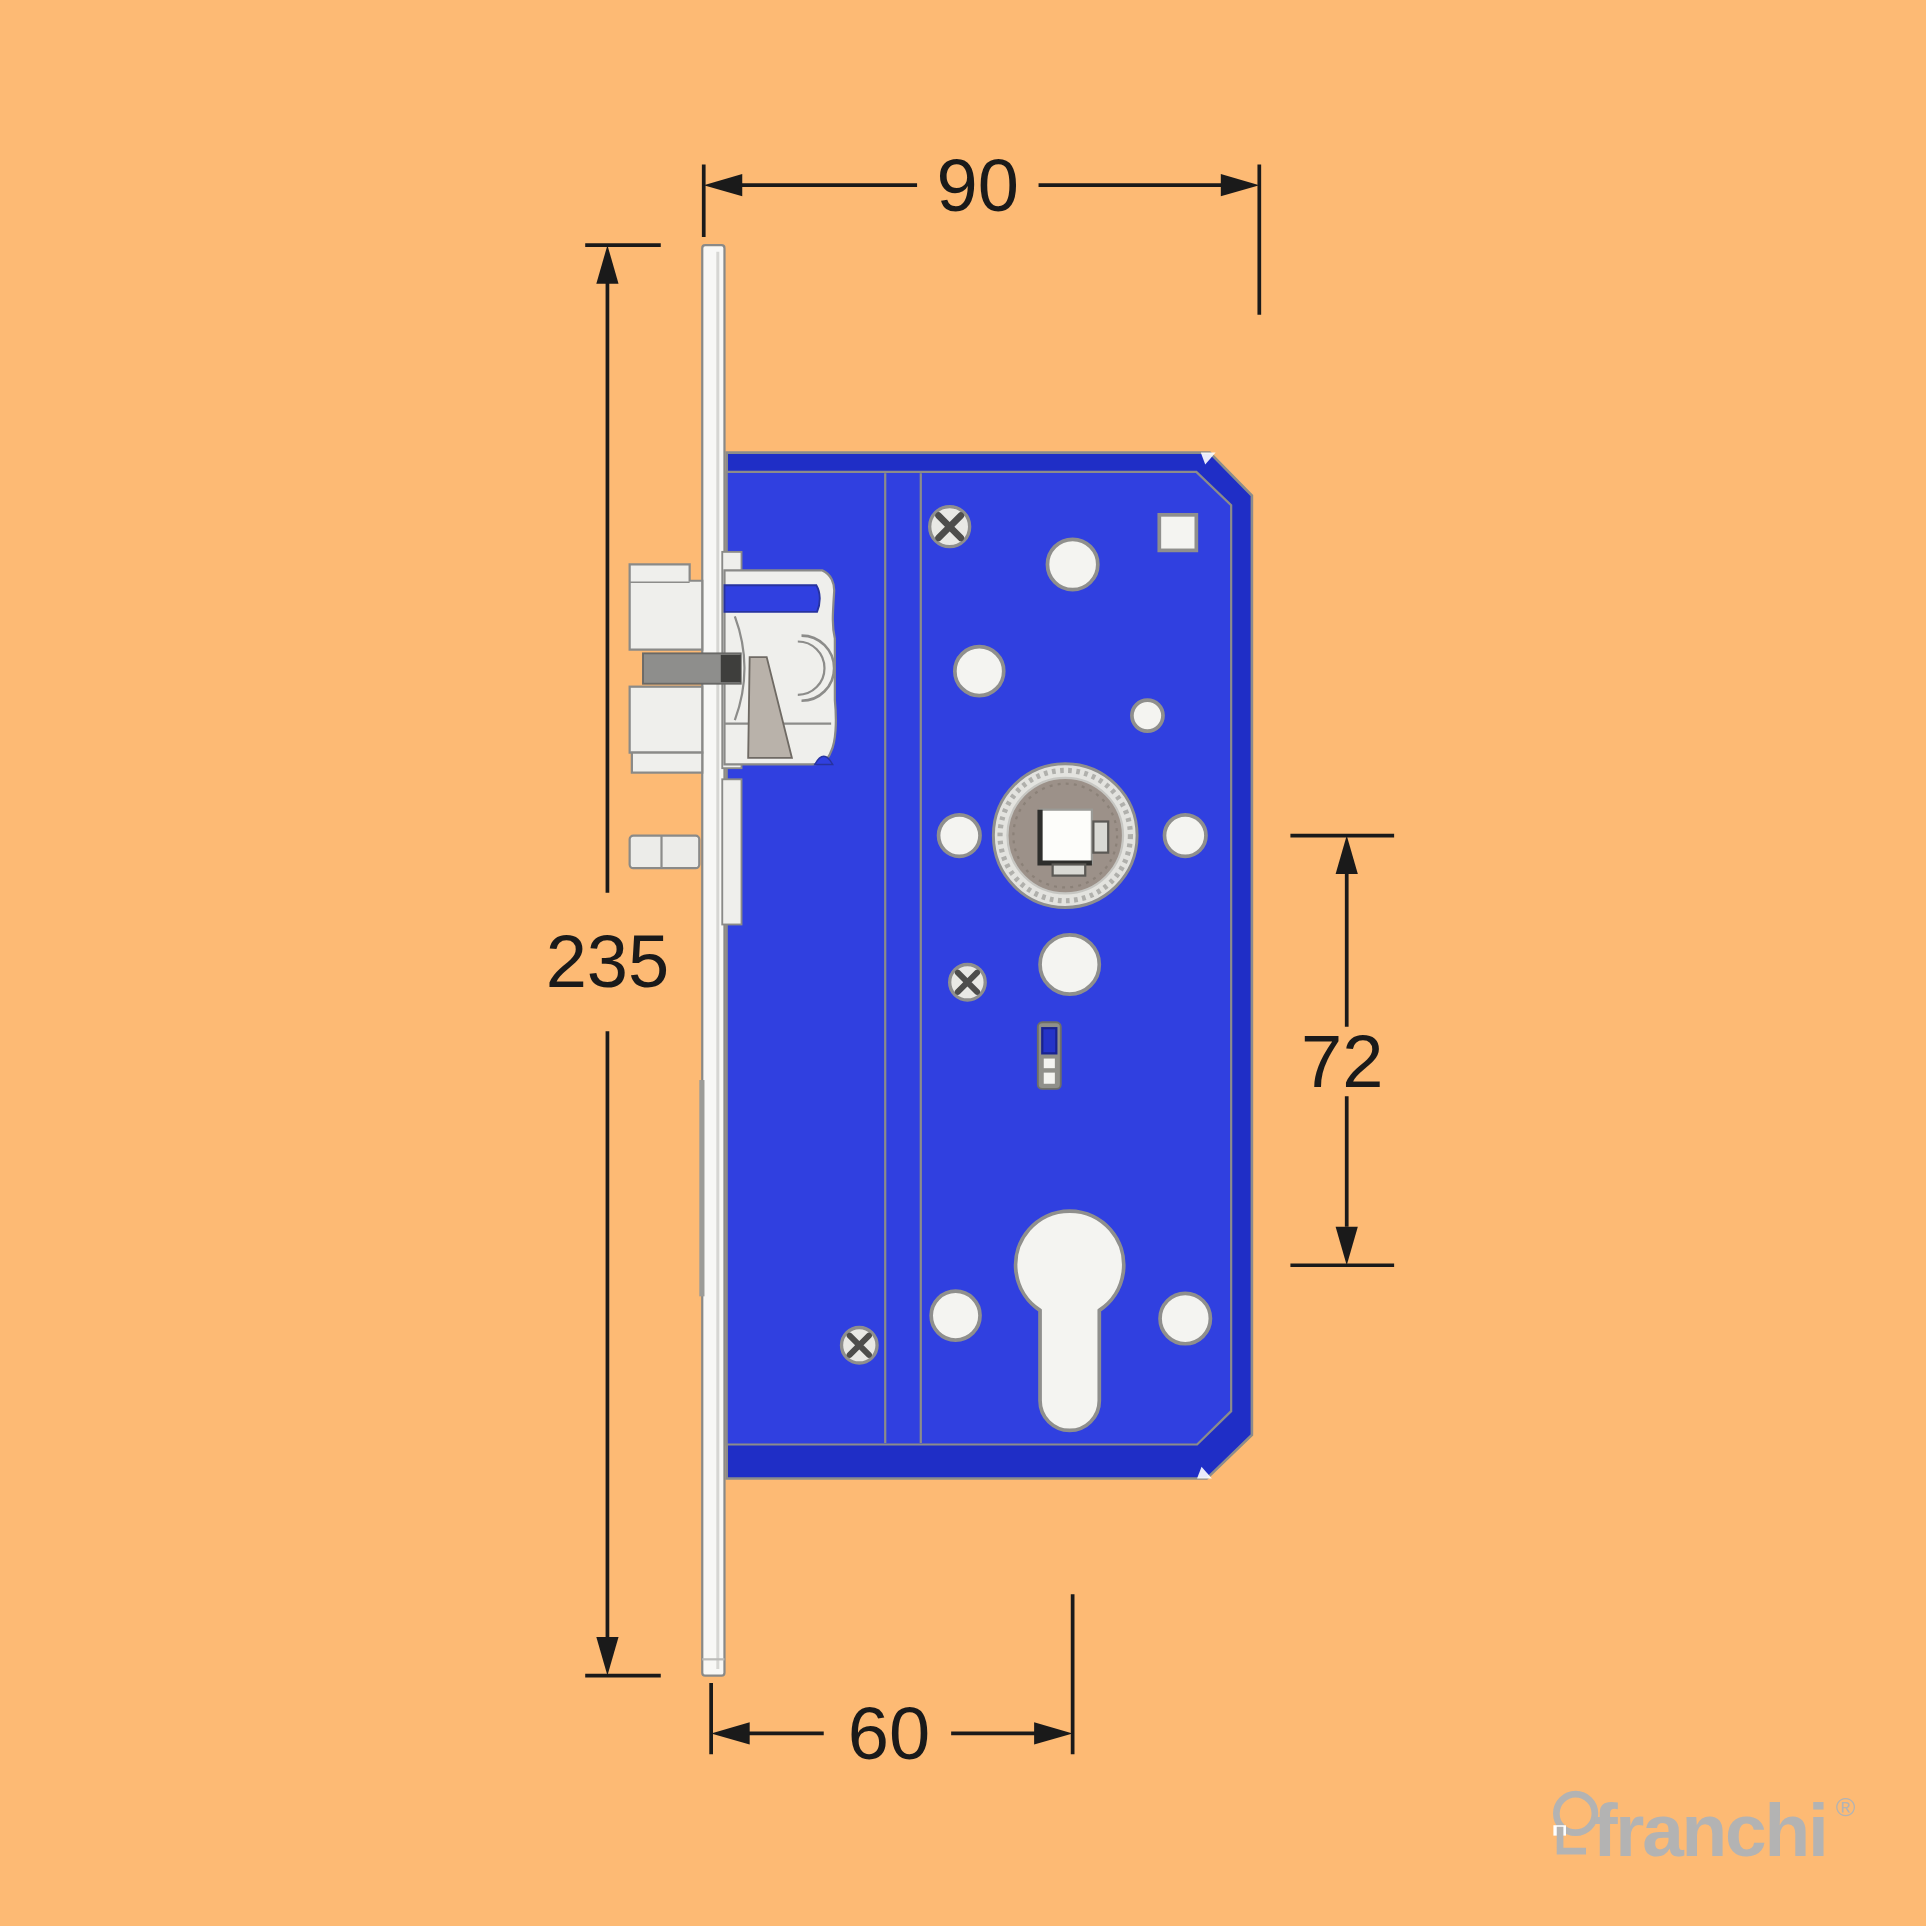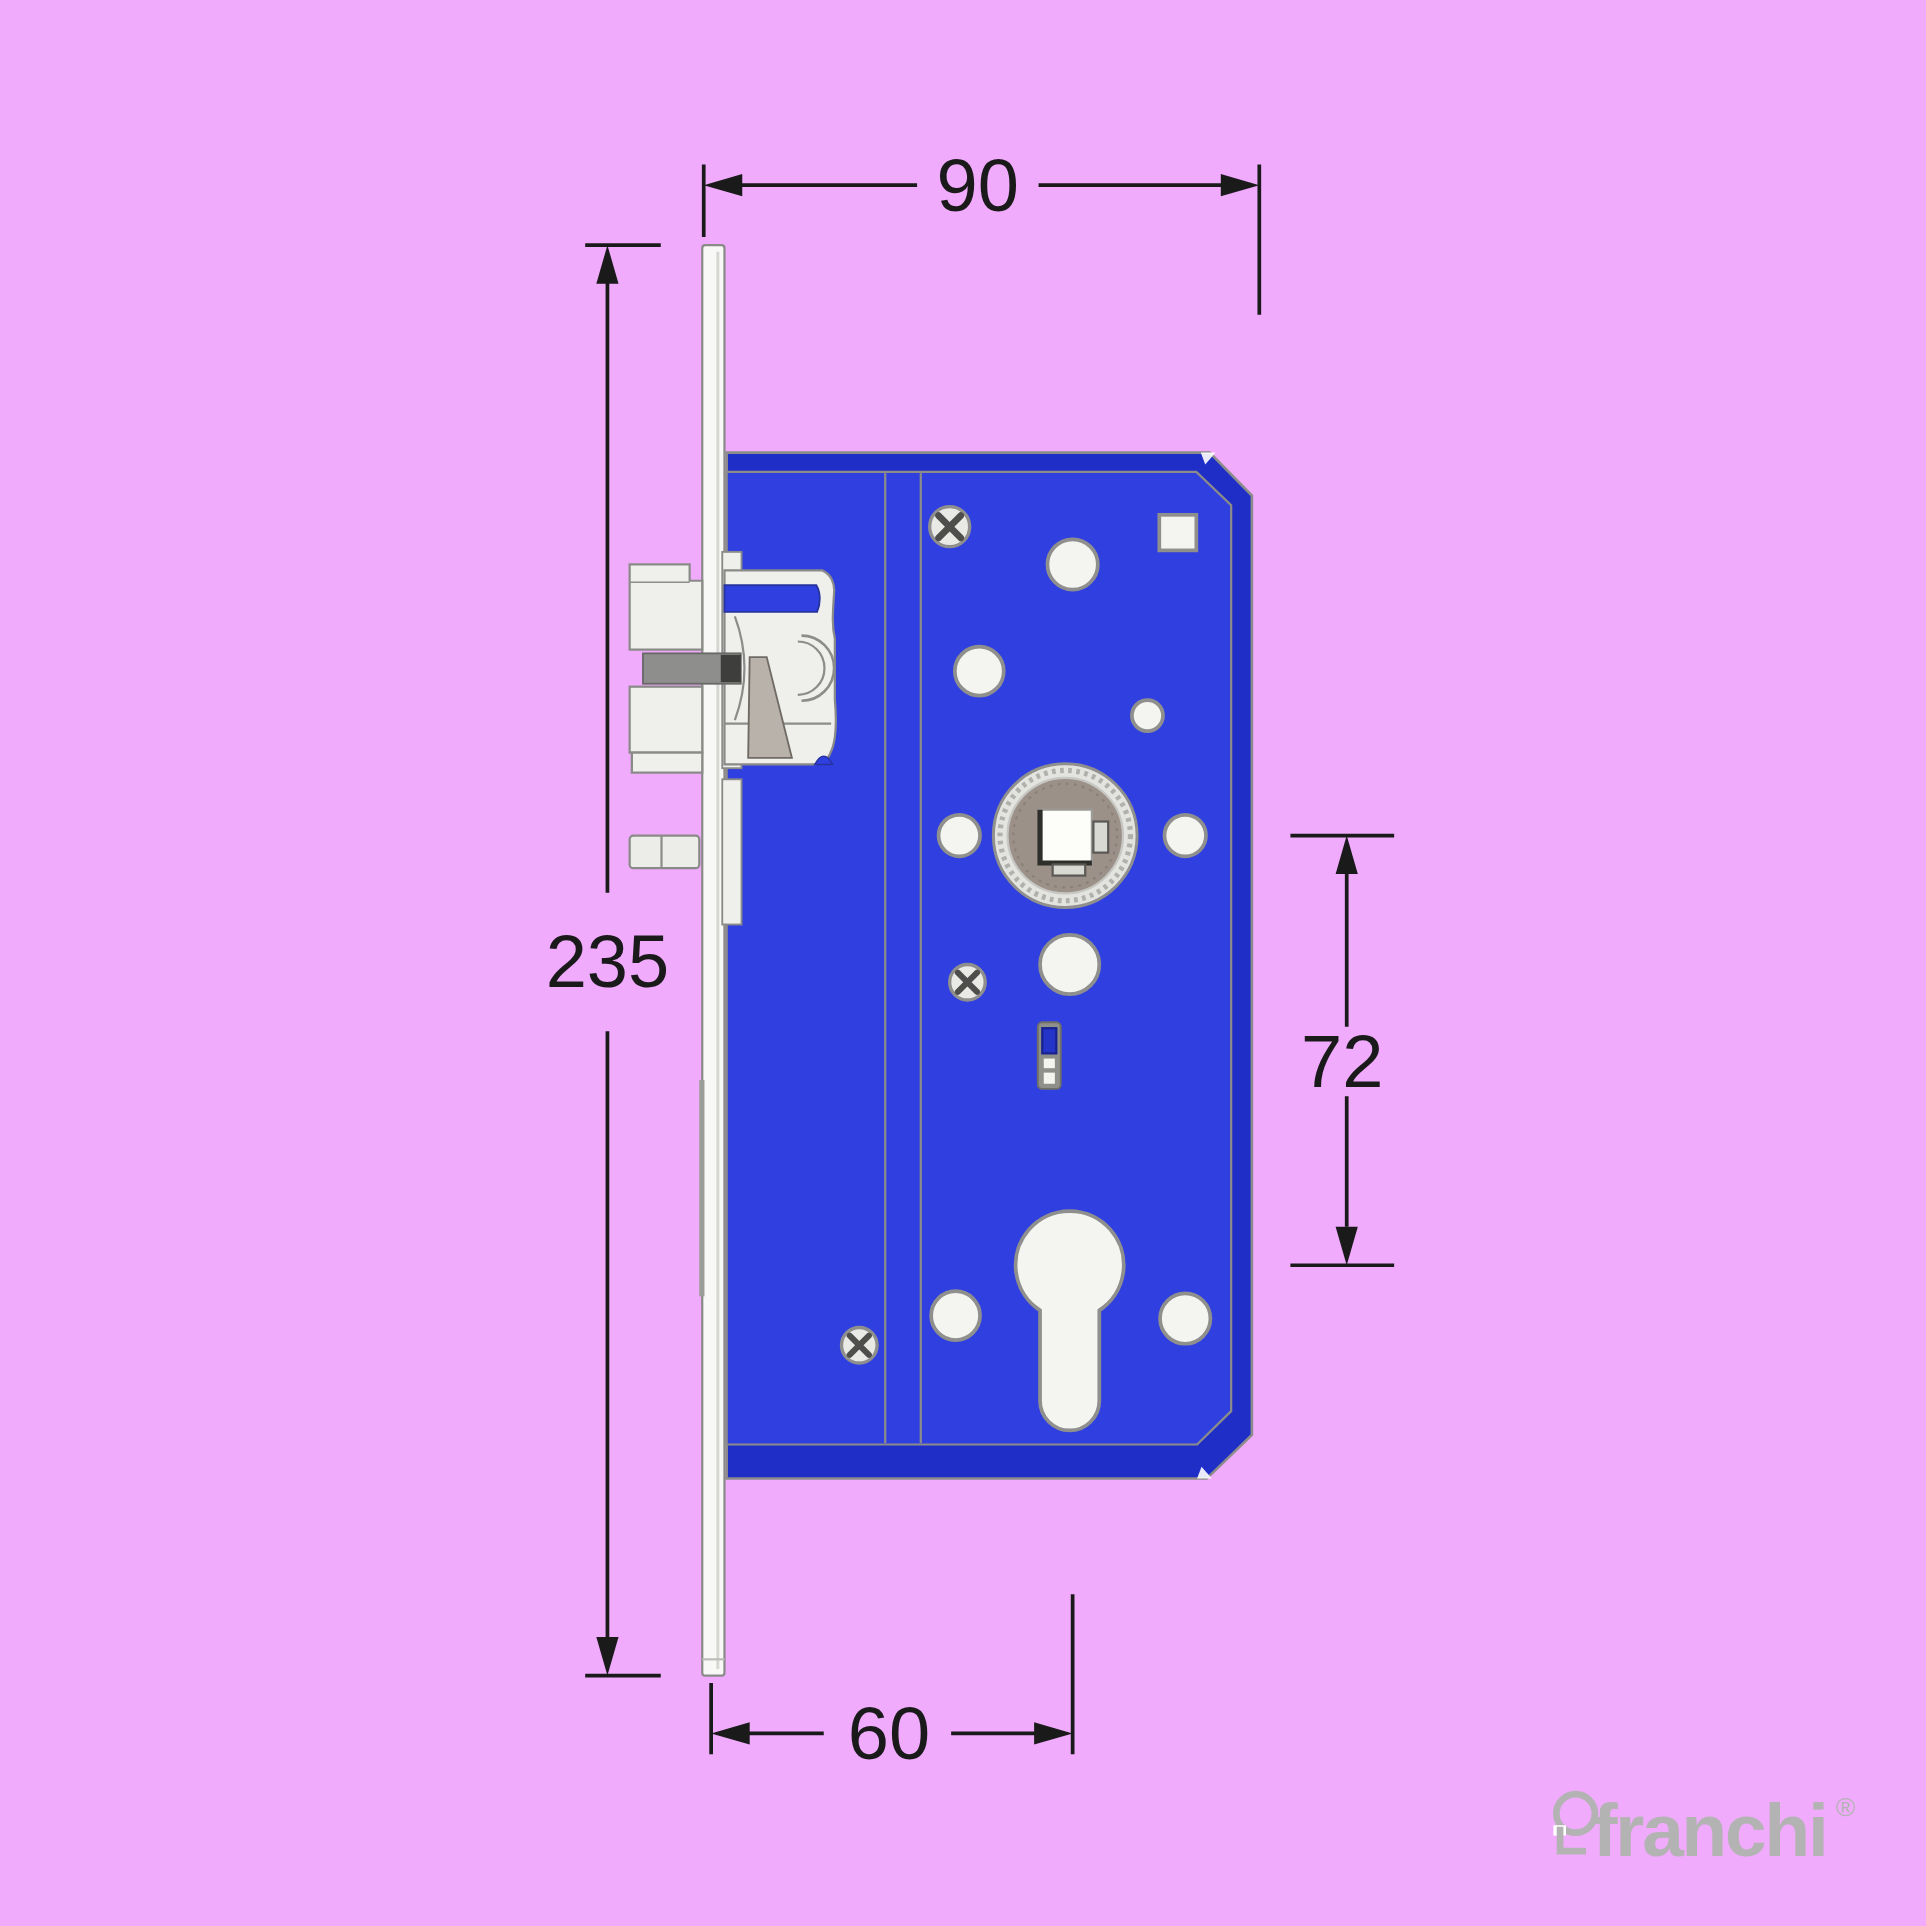--- a/index.html
+++ b/index.html
@@ -1,16 +1,16 @@
 <!DOCTYPE html>
 <html style="font-size:12px"><head>
 <meta charset="utf-8">
 <style>
   html,body{margin:0;padding:0;background:#fff;}
-  #canvas{position:relative;width:1926px;height:1926px;background:#f0abfc;overflow:hidden;}
+  #canvas{position:relative;width:1926px;height:1926px;background:#fdba74;overflow:hidden;}
   svg{display:block;}
   .dim-text{font-family:"Liberation Sans",sans-serif;font-size:100px;fill:#1a1a1a;}
   .logo-text{font-family:"Liberation Sans",sans-serif;font-size:101px;font-weight:bold;letter-spacing:-3px;fill:#b3b3b3;}
   .logo-reg{font-family:"Liberation Sans",sans-serif;font-size:36px;fill:#b3b3b3;}
   .dimline{stroke:#1a1a1a;stroke-width:5;fill:none;}
   .arrow{fill:#1a1a1a;stroke:none;}
   .metal{fill:#efefec;stroke:#8a8a88;stroke-width:3;}
   .hole{fill:#f4f4f1;stroke:#8f8f8d;stroke-width:5;}
   .gline{stroke:#8c8c8a;fill:none;}
 </style>

